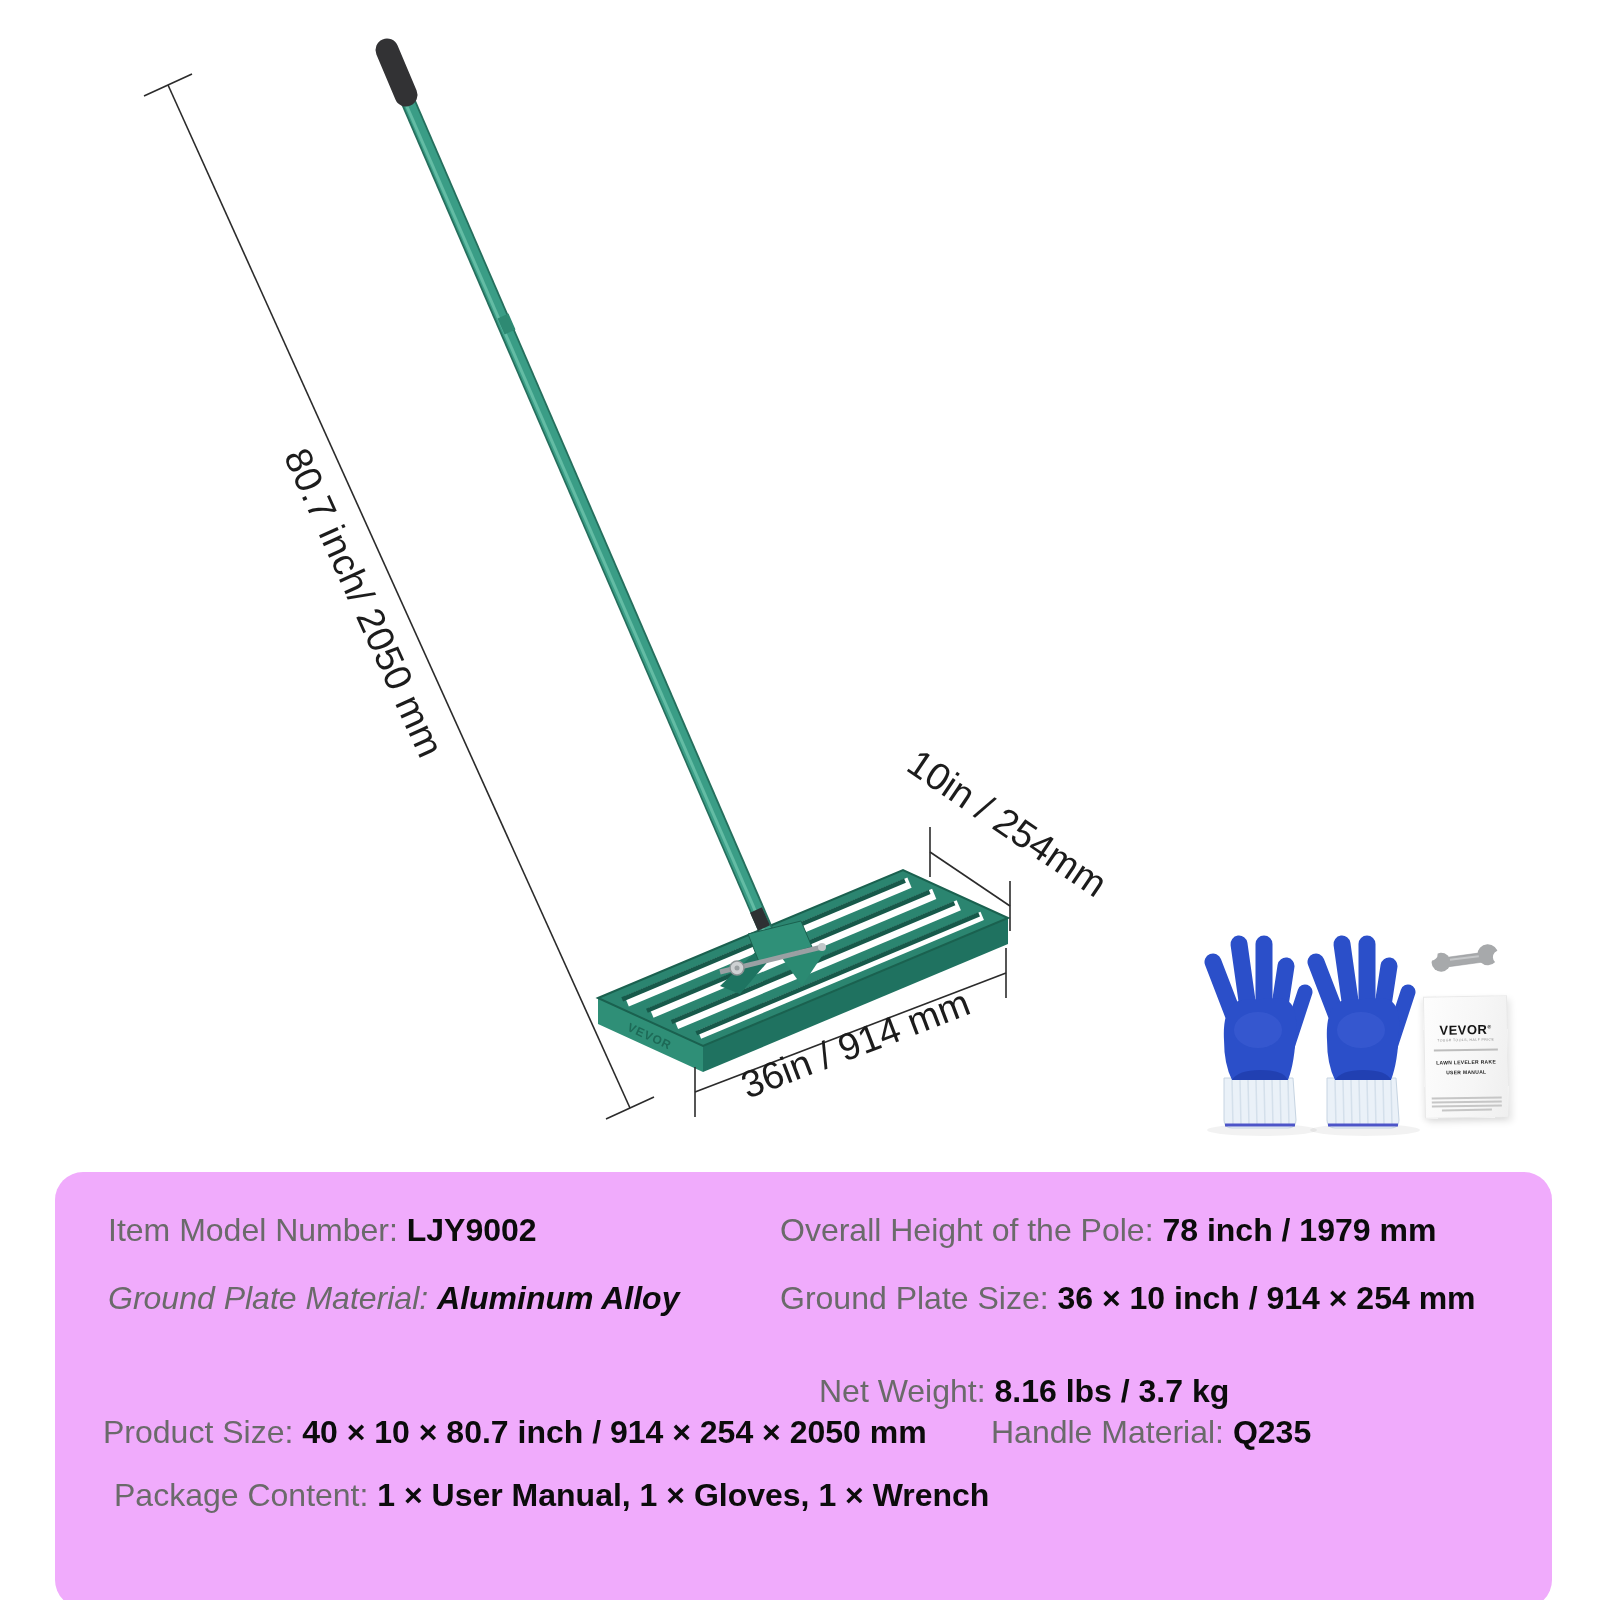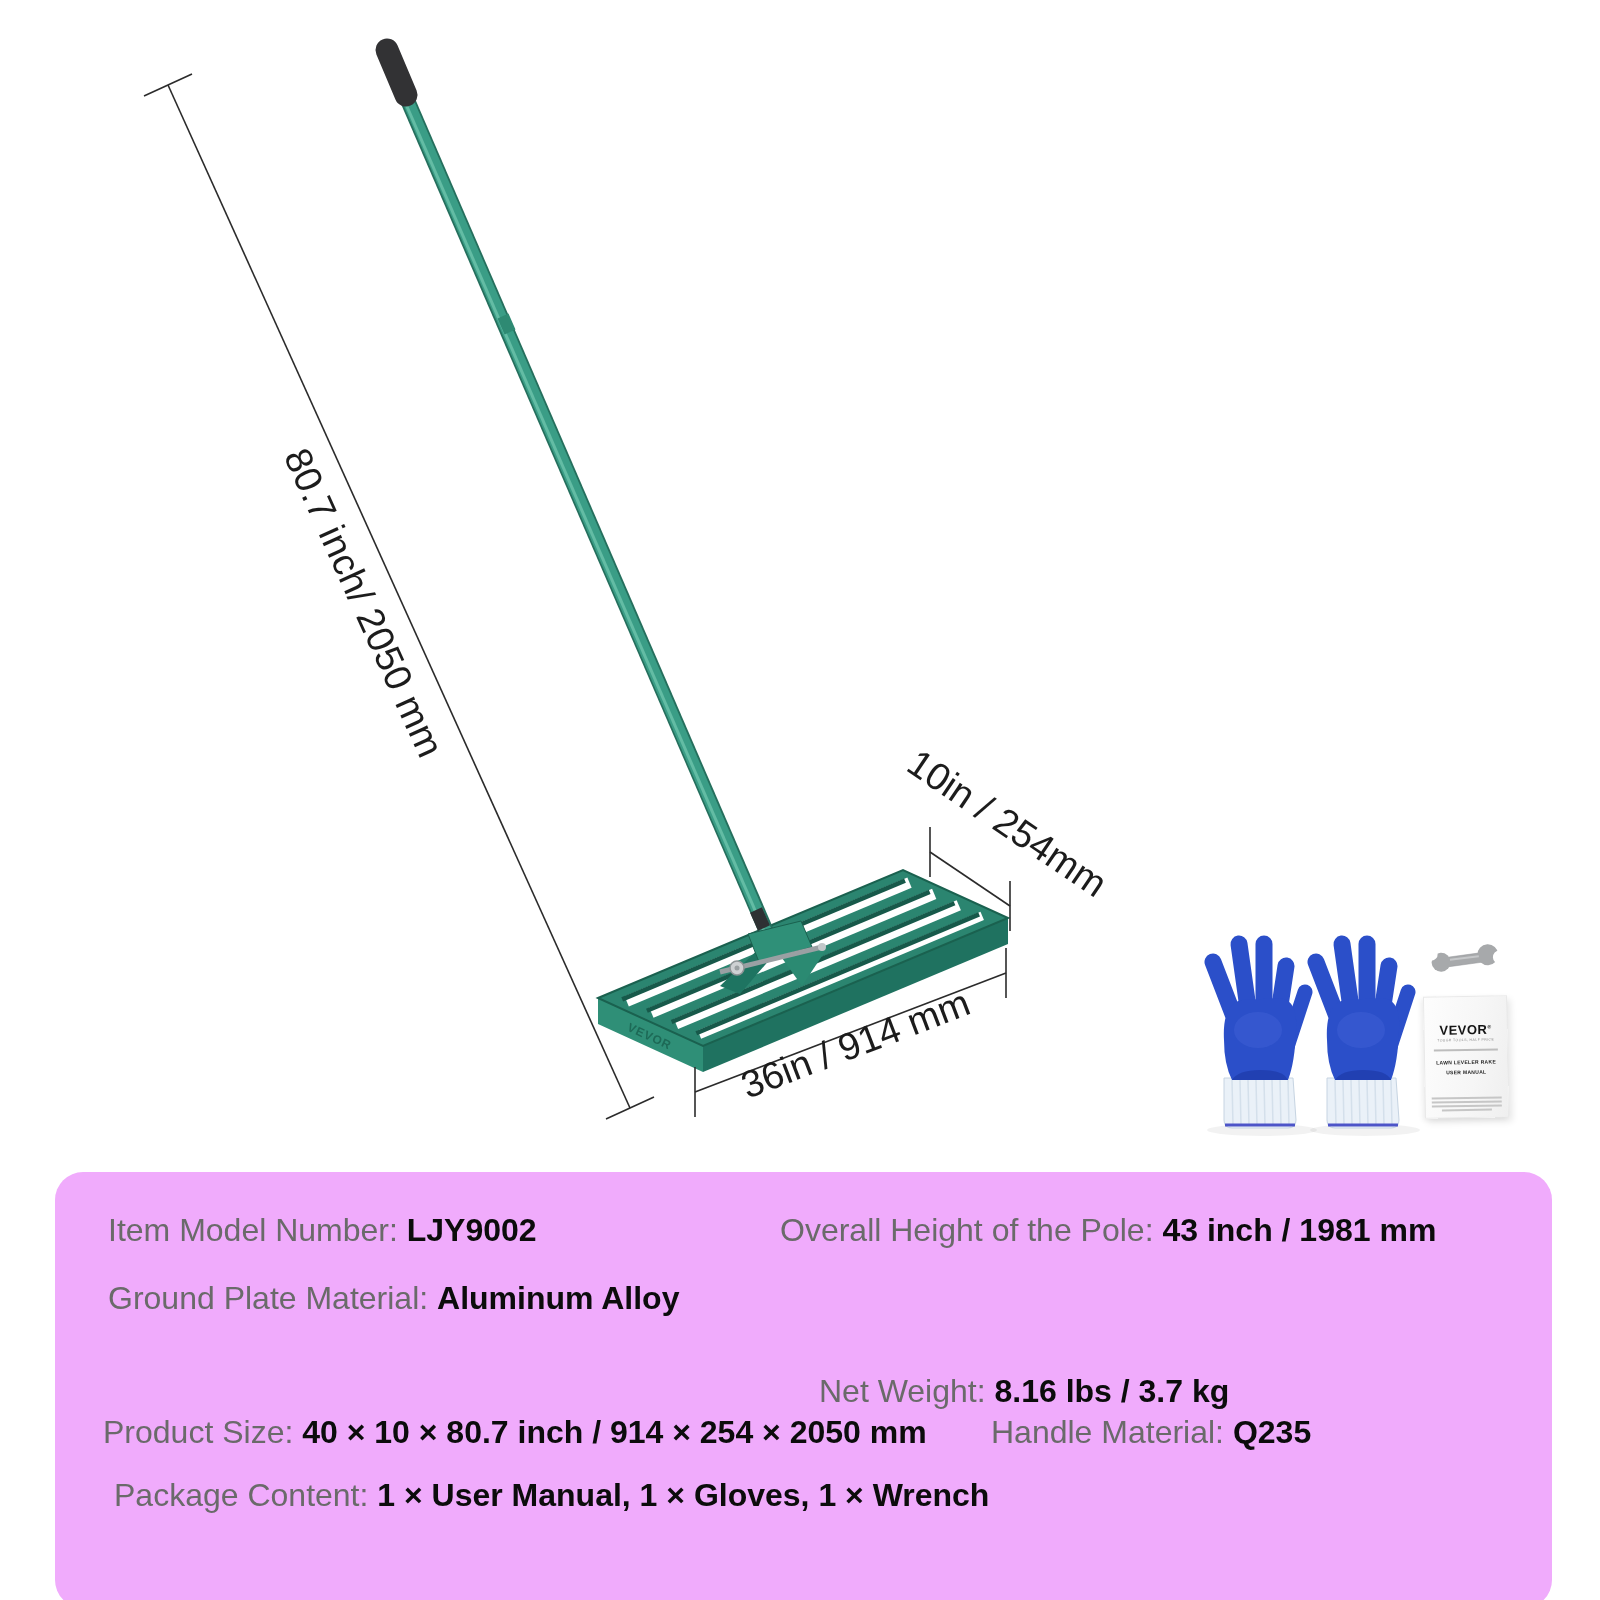--- a/index.html
+++ b/index.html
@@ -31,21 +31,21 @@
   
   #spec-panel {
     position:absolute; left:55px; top:1172px; width:1497px; height:436px;
     background:#f0abfc; border-radius:28px;
   }
   .spec-item { position:absolute; white-space:nowrap; font-size:32px; line-height:38px; }
   .spec-label { color:#6a6a6a; }
   .spec-value { color:#0c0c0c; font-weight:bold; }
   .si-0 { left:53px;  top:39px; }
   .si-1 { left:725px; top:39px; }
-  .si-2 { left:53px;  top:107px; }
+  .si-2 { left:53px;  top:107px;font-style:italic; }
   .si-3 { left:725px; top:107px; }
   .si-4 { left:53px;  top:177px; }
   .si-5 { left:764px; top:177px;margin-top:23px; }
   .si-6 { left:48px;  top:241px; }
   .si-7 { left:936px; top:241px; }
   .si-8 { left:53px;  top:304px;margin-left:6px; }
 </style>
 </head>
 <body>
 
@@ -173,21 +173,22 @@
     <div class="manual-paragraph">
       <div class="bar" style="width:85%"></div>
       <div class="bar" style="width:85%"></div>
       <div class="bar" style="width:85%"></div>
       <div class="bar" style="width:60%"></div>
     </div>
   </div>
 
   <div id="spec-panel">
     <div class="spec-item si-0"><span class="spec-label">Item Model Number: </span><span class="spec-value">LJY9002</span></div>
-    <div class="spec-item si-1"><span class="spec-label">Overall Height of the Pole: </span><span class="spec-value">43 inch / 1981 mm</span></div>
+    <div class="spec-item si-1"><span class="spec-label">Overall Height of the Pole: </span><span class="spec-value">78 inch / 1979 mm</span></div>
     <div class="spec-item si-2"><span class="spec-label">Ground Plate Material: </span><span class="spec-value">Aluminum Alloy</span></div>
+    <div class="spec-item si-3"><span class="spec-label">Ground Plate Size: </span><span class="spec-value">36 × 10 inch / 914 × 254 mm</span></div>
     <div class="spec-item si-5"><span class="spec-label">Net Weight: </span><span class="spec-value">8.16 lbs / 3.7 kg</span></div>
     <div class="spec-item si-6"><span class="spec-label">Product Size: </span><span class="spec-value">40 × 10 × 80.7 inch / 914 × 254 × 2050 mm</span></div>
     <div class="spec-item si-7"><span class="spec-label">Handle Material: </span><span class="spec-value">Q235</span></div>
     <div class="spec-item si-8"><span class="spec-label">Package Content: </span><span class="spec-value">1 × User Manual, 1 × Gloves, 1 × Wrench</span></div>
   </div>
 
 </div>
 
 </body></html>

